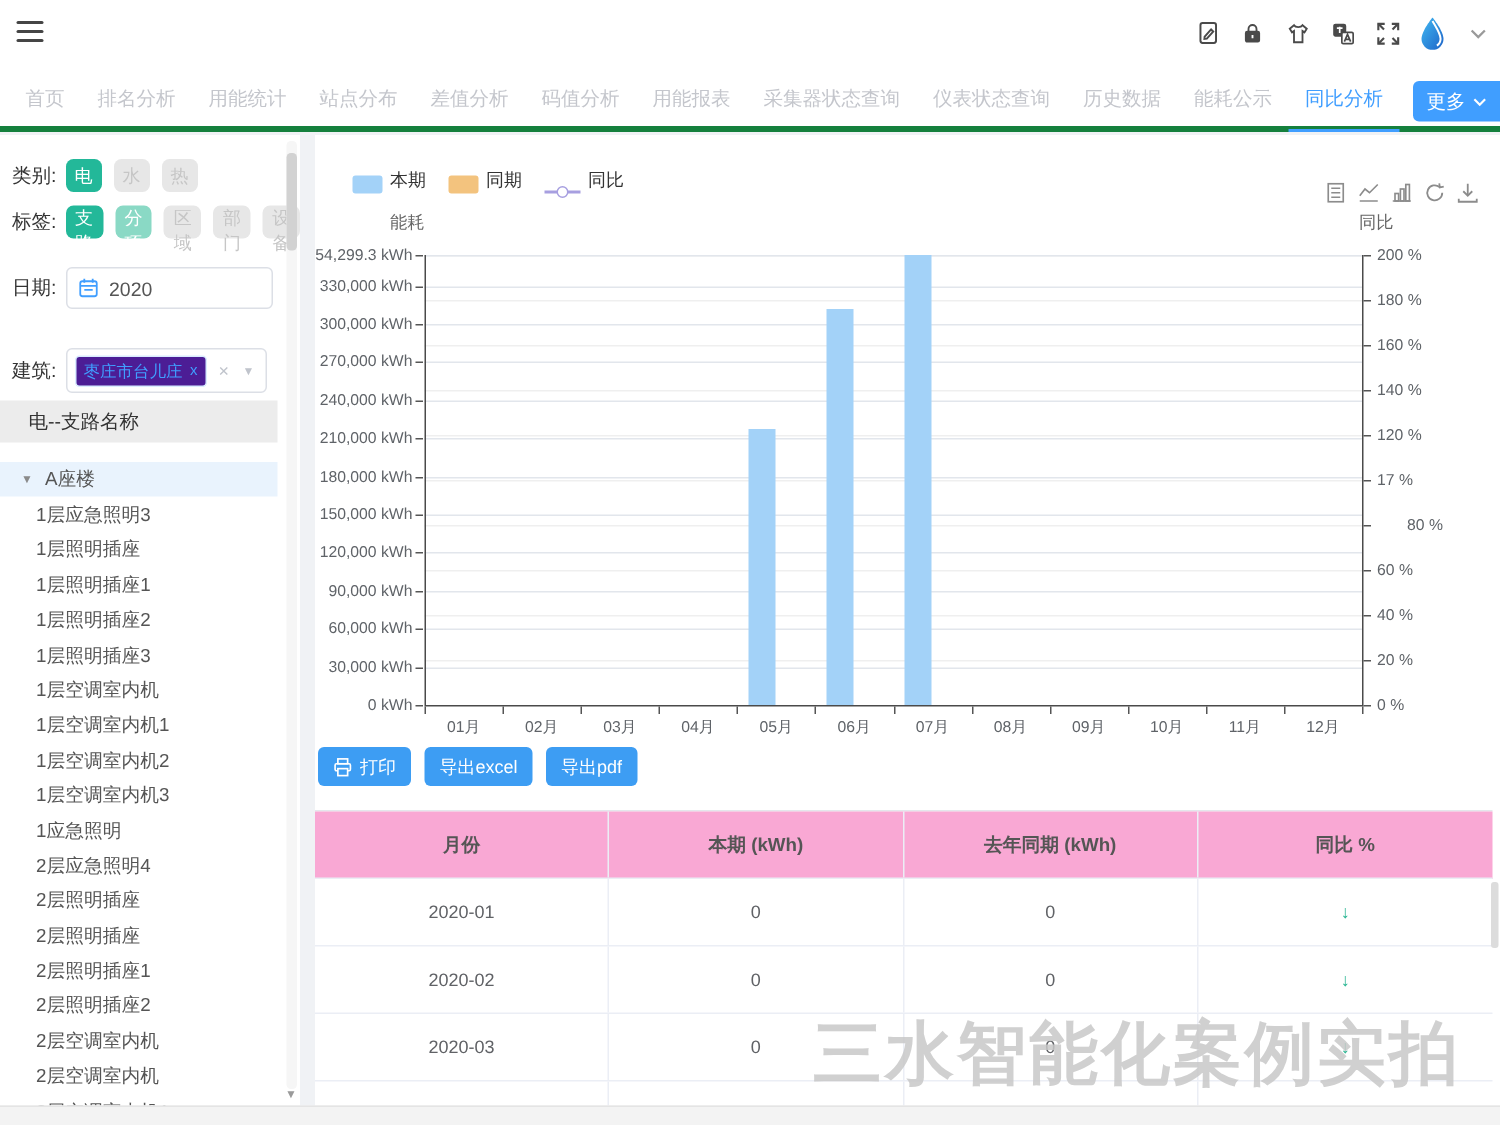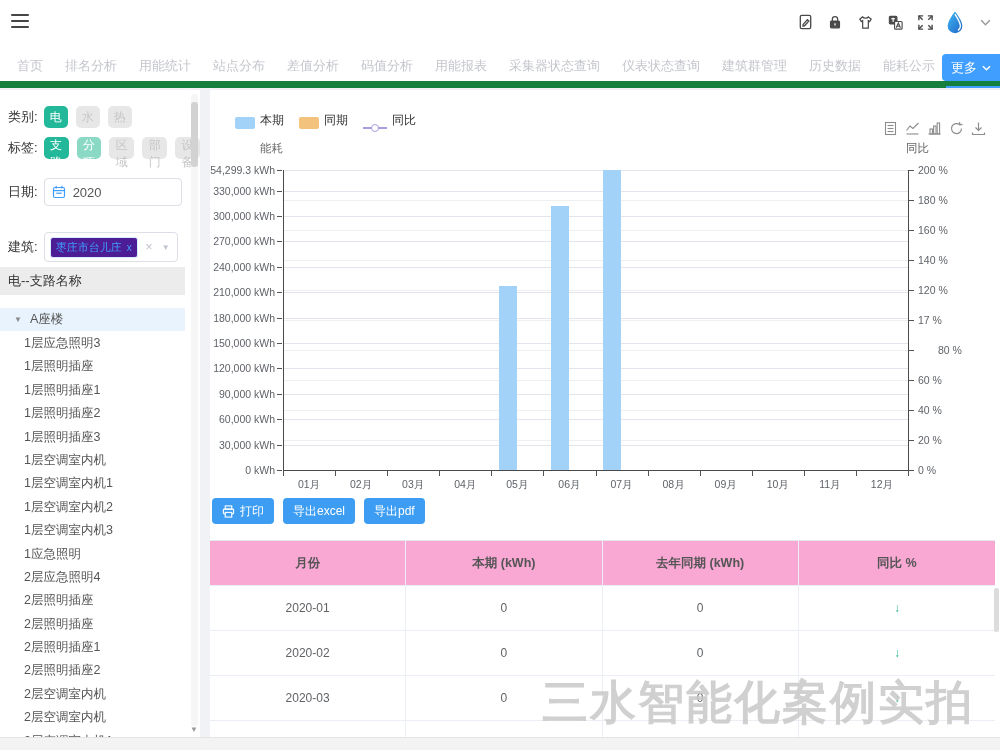--- a/index.html
+++ b/index.html
@@ -7,42 +7,42 @@
   .page{position:relative;width:1000px;height:750px;background:#f0f2f5;overflow:hidden;color:#333;}
 
   
   .topbar{position:absolute;left:0;top:0;width:1000px;height:46px;background:#fff;}
   .hamburger{position:absolute;left:11px;top:14px;width:18px;height:16px;cursor:pointer;}
   .hamburger i{display:block;height:2px;background:#454545;margin-bottom:4px;border-radius:1px;}
   .topbar-icons{position:absolute;right:4px;top:10px;display:flex;align-items:center;gap:8px;}
   .tbicon{width:22px;height:24px;display:flex;align-items:center;justify-content:center;cursor:pointer;}
 
   
-  .tabbar{position:absolute;left:0;top:46px;width:1000px;height:42px;background:#fff;border-bottom:7px solid #15803d;box-sizing:border-box;}
+  .tabbar{position:absolute;left:0;top:46px;width:1000px;height:42px;background:#fff;border-bottom:4px solid #15803d;box-sizing:border-box;}
   #tabs{position:absolute;left:6px;top:0;height:42px;display:flex;}
   .tab{display:flex;align-items:center;padding:0 11px;font-size:13px;color:#c4c6cc;cursor:pointer;border-bottom:2px solid transparent;box-sizing:border-box;height:42px;white-space:nowrap;}
   .tab.active{color:#409eff;border-color:#409eff;}
   .more-btn{position:absolute;right:0;top:8px;height:27px;background:#409eff;color:#fff;border:none;border-radius:4px 0 0 4px;font-size:13px;padding:0 9px;display:flex;align-items:center;gap:5px;cursor:pointer;font-family:inherit;}
 
   
   .sidebar{position:absolute;left:0;top:90px;width:200px;height:647px;background:#fff;overflow:hidden;}
   .frow{position:absolute;left:8px;display:flex;align-items:center;}
   .flabel{font-size:13px;color:#333;white-space:nowrap;}
   .pillbox{display:flex;gap:8px;margin-left:6px;}
   .pill{height:22px;border:none;border-radius:5px;font-size:12px;padding:0 6px;min-width:23px;color:#fff;cursor:pointer;font-family:inherit;}
   .pill.active{background:#23b899;}
   .pill.light{background:#8ad9c5;}
   .pill.disabled{background:#e7e7e7;color:#c6c6c6;}
   .date-input{margin-left:6px;width:122px;height:26px;border:1px solid #dcdfe6;border-radius:4px;display:flex;align-items:center;padding:0 7px;gap:7px;font-size:13px;color:#555;background:#fff;cursor:pointer;}
   .select{margin-left:6px;width:122px;height:28px;border:1px solid #dcdfe6;border-radius:4px;display:flex;align-items:center;padding:0 5px;position:relative;background:#fff;cursor:pointer;}
   .btag{background:#4c1d95;border:1px solid #d9ecff;color:#409eff;font-size:11px;border-radius:3px;padding:2px 5px;display:flex;gap:5px;align-items:center;white-space:nowrap;}
   .tag-x{color:#409eff;font-size:10px;cursor:pointer;}
   .sel-clear{position:absolute;right:24px;color:#c0c4cc;font-size:12px;}
   .sel-caret{position:absolute;right:7px;color:#c0c4cc;font-size:8px;}
-  .tree-header{position:absolute;left:0;top:177px;width:185px;height:28px;background:#ececec;display:flex;align-items:center;padding-left:8px;box-sizing:border-box;font-size:13px;color:#333;}
+  .tree-header{position:absolute;left:0;top:177px;width:185px;height:28px;background:#ececec;display:flex;align-items:center;padding-left:19px;box-sizing:border-box;font-size:13px;color:#333;}
   .tree-root{position:absolute;left:0;top:218px;width:185px;height:23px;background:#e9f3fd;display:flex;align-items:center;font-size:12.5px;color:#555;cursor:pointer;}
   .tcaret{margin:0 8px 0 14px;font-size:8px;color:#8a8a8a;}
   #tree-items{position:absolute;left:0;top:242px;margin:0;padding:0;list-style:none;width:185px;}
   .tree-item{height:23.4px;line-height:23.4px;padding-left:24px;font-size:12.5px;color:#555;white-space:nowrap;cursor:pointer;}
   .sb-track{position:absolute;right:2px;top:4px;width:7px;height:632px;background:#f6f6f6;border-radius:3px;}
   .sb-thumb{position:absolute;right:2px;top:12px;width:7px;height:65px;background:#d2d2d2;border-radius:3px;cursor:pointer;}
   .sb-arrow{position:absolute;right:2px;bottom:3px;font-size:8px;color:#9a9a9a;cursor:pointer;}
 
   
   .main{position:absolute;left:210px;top:90px;width:790px;height:647px;background:#fff;overflow:hidden;}
@@ -169,23 +169,20 @@
           <span class="tab-label">码值分析</span>
         </div>
         <div class="tab">
           <span class="tab-label">用能报表</span>
         </div>
         <div class="tab">
           <span class="tab-label">采集器状态查询</span>
         </div>
         <div class="tab">
           <span class="tab-label">仪表状态查询</span>
-        </div>
-        <div class="tab">
-          <span class="tab-label">建筑群管理</span>
         </div>
         <div class="tab">
           <span class="tab-label">历史数据</span>
         </div>
         <div class="tab">
           <span class="tab-label">能耗公示</span>
         </div>
         <div class="tab active">
           <span class="tab-label">同比分析</span>
         </div>

